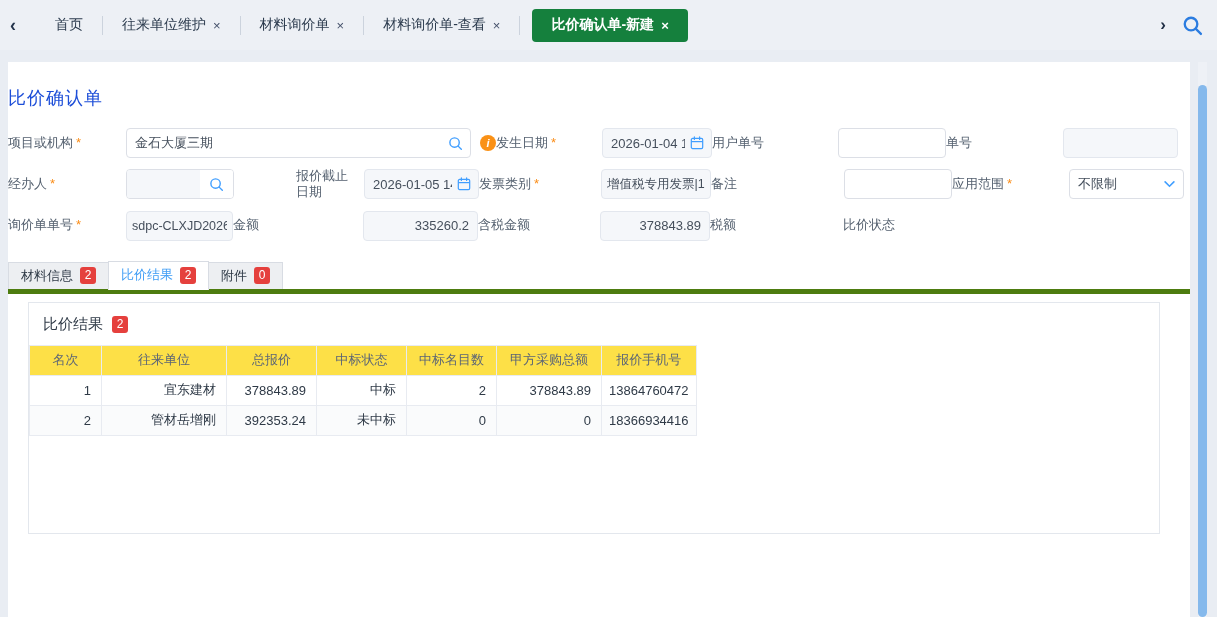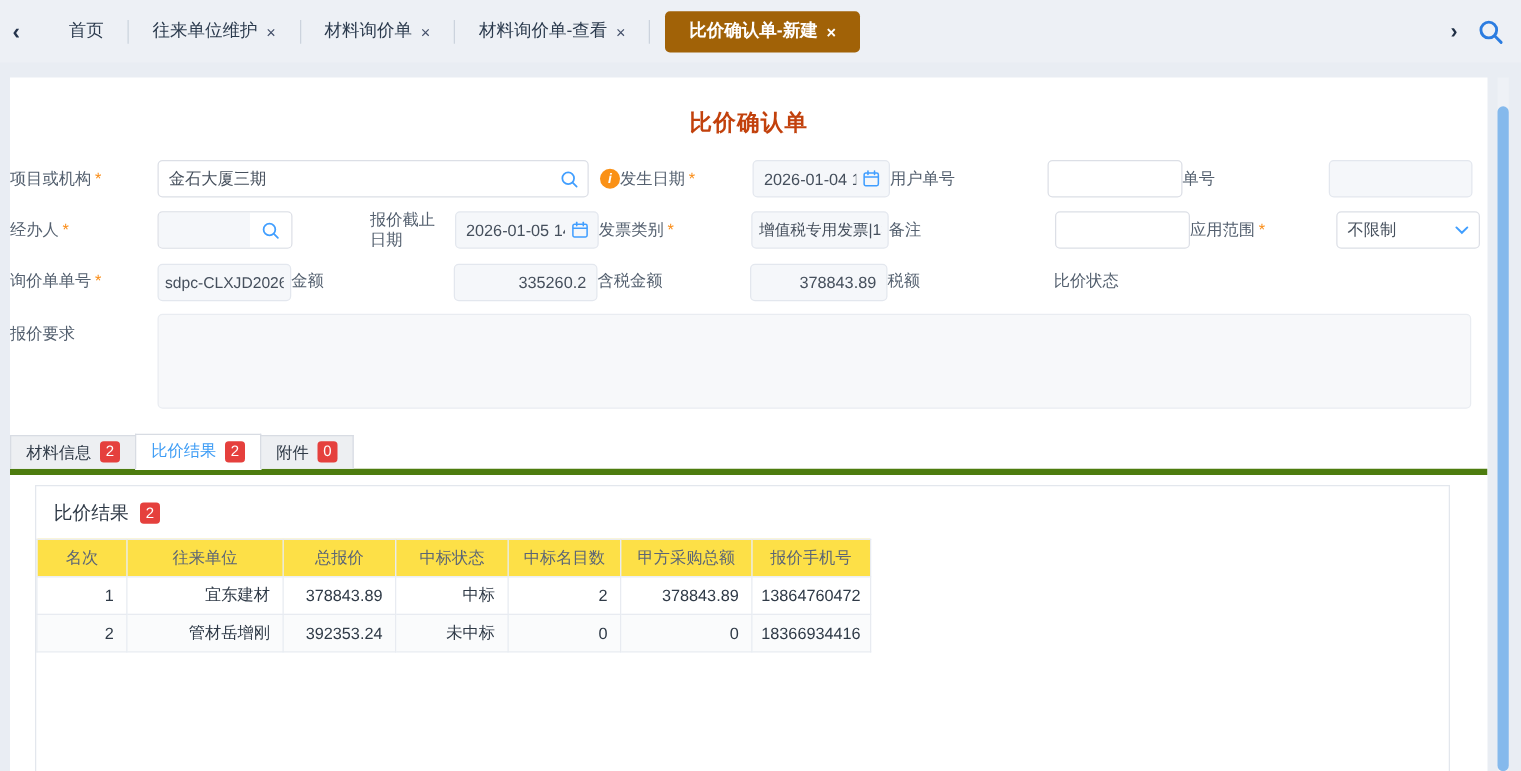--- a/index.html
+++ b/index.html
@@ -5,31 +5,31 @@
   * { margin:0; padding:0; box-sizing:border-box; }
   html,body { width:1217px; height:617px; overflow:hidden; }
   body { background:#e9edf3; font-family:"Liberation Sans","DejaVu Sans",sans-serif; position:relative; }
 
   
   .topbar { height:50px; display:flex; align-items:center; background:#edf0f5; padding:0 14px 0 10px; }
   .nav-chev { color:#25344c; font-size:18px; font-weight:bold; width:26px; text-align:left; cursor:pointer; }
   .tabs { display:flex; align-items:center; height:100%; }
   .ttab { display:flex; align-items:center; gap:7px; padding:0 19px; font-size:14px; color:#2b3a4d; cursor:pointer; white-space:nowrap; }
   .ttab .x { font-size:13px; color:#44506a; }
-  .ttab.active { background:#a16207; color:#fff; border-radius:4px; height:33px; font-weight:bold; margin:0 12px; }
+  .ttab.active { background:#15803d; color:#fff; border-radius:4px; height:33px; font-weight:bold; margin:0 12px; }
   .ttab.active .x { color:#fff; }
   .tdiv { width:1px; height:19px; background:#ccd3dd; }
   .topbar-right { margin-left:auto; display:flex; align-items:center; gap:16px; }
   .fwd-chev { color:#1f2e44; font-size:17px; font-weight:bold; cursor:pointer; }
   .proj-select { width:253px; height:34px; background:#fff; border:1px solid #eef1f5; border-radius:4px; display:flex; align-items:center; padding:0 12px; font-size:13px; color:#b6bdc9; cursor:pointer; }
   .proj-select .chev { margin-left:auto; display:flex; }
 
   
   .card { position:absolute; left:8px; right:27px; top:62px; bottom:0; background:#fff; overflow:hidden; }
-  .page-title { margin-top:24px; margin-bottom:18px; text-align:center; font-size:18px; font-weight:700; color:#c2410c; letter-spacing:1px; }
+  .page-title { margin-top:24px; margin-bottom:18px; text-align:left; font-size:18px; font-weight:400; color:#1d4ed8; letter-spacing:1px; }
 
   
   .frow { display:flex; align-items:center; margin-bottom:10px; }
   .lbl { font-size:13px; color:#54606f; text-align:left; padding-right:10px; flex-shrink:0; line-height:1.25; }
   .la { width:118px; } .lb1 { width:106px; } .lc1 { width:126px; } .le { width:117px; }
   .lb { width:130px; } .lc { width:122px; } .ld { width:133px; }
   .lbl-wrap { width:130px; padding-left:62px; }
   .req::after { content:"*"; color:#fa8c16; margin-left:3px; }
   .ctl { height:30px; border:1px solid #dcdfe6; border-radius:4px; background:#fff; font-size:13px; font-family:inherit; color:#454f5c; padding:0 8px; flex-shrink:0; outline:none; }
   .dis { background:#f5f7fa; border-color:#e3e7ee; }
@@ -188,24 +188,20 @@
     <span class="lbl la req">询价单单号</span>
     <input class="ctl iw-sm dis tight" readonly="" value="sdpc-CLXJD20260" style="">
     <span class="lbl lb">金额</span>
     <input class="ctl iw2 dis tar" readonly="" value="335260.2" style="">
     <span class="lbl lc">含税金额</span>
     <input class="ctl iw3 dis tar" readonly="" value="378843.89" style="">
     <span class="lbl ld">税额</span>
     <span class="lbl le">比价状态</span>
   </div>
 
-  <div class="frow-ta">
-    <span class="lbl la">报价要求</span>
-    <textarea class="ta" style=""></textarea>
-  </div>
 
   <div class="subtabs">
     <div class="stab">
       <span>材料信息</span>
       <span class="badge">2</span>
     </div>
     <div class="stab active">
       <span>比价结果</span>
       <span class="badge">2</span>
     </div>

